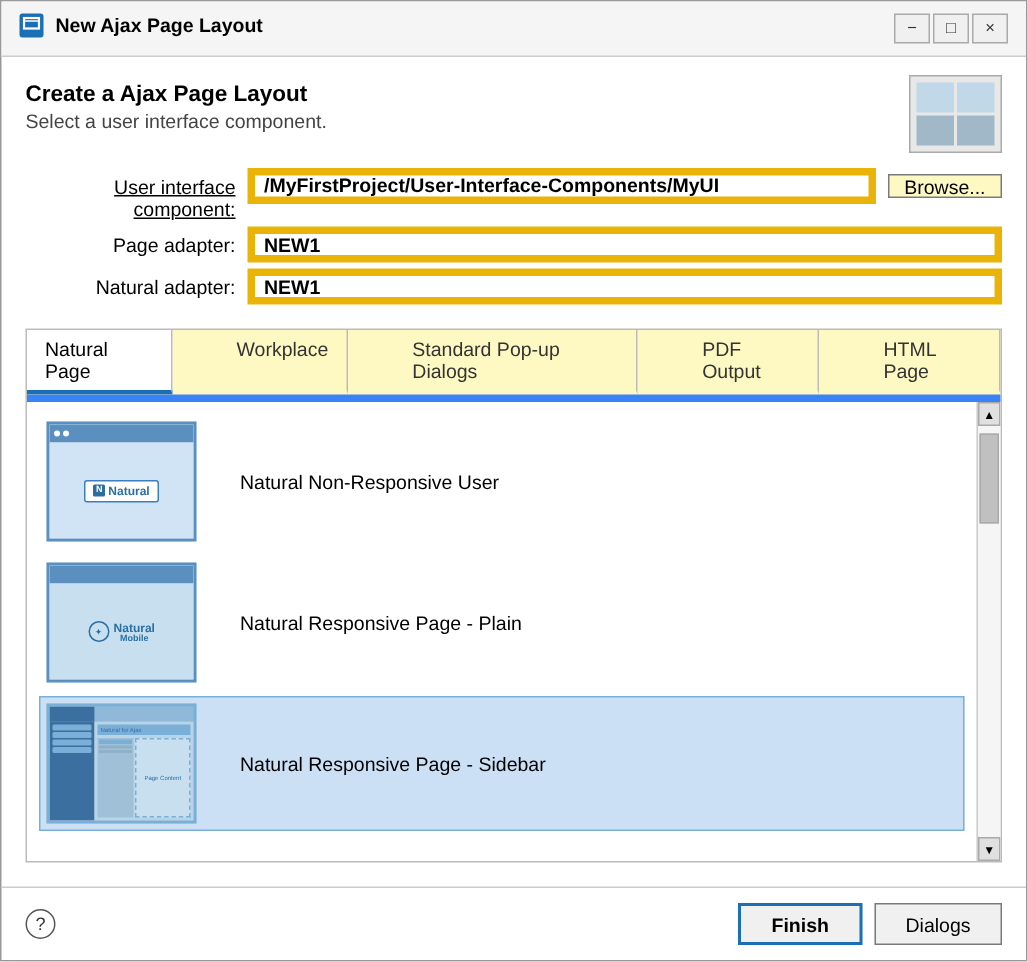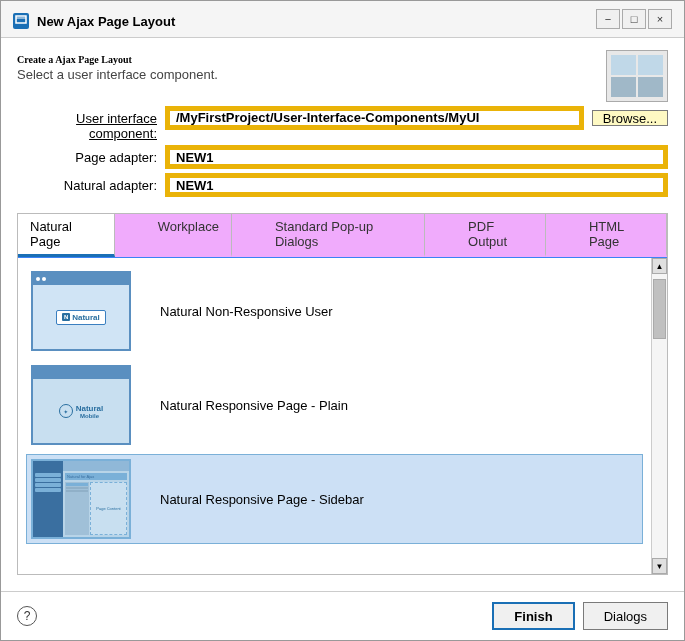--- a/index.html
+++ b/index.html
@@ -1,33 +1,33 @@
 <!DOCTYPE html>
 <html><head>
   <meta charset="utf-8">
   <style>
     * { box-sizing: border-box; margin: 0; padding: 0; font-family: 'Segoe UI', Arial, sans-serif; font-size: 13px; }
     body { background: #f0f0f0; display: flex; justify-content: center; align-items: center; height: 641px; width: 685px; }
     .dialog { background: #fff; border: 1px solid #999; width: 685px; height: 641px; display: flex; flex-direction: column; box-shadow: 2px 2px 10px rgba(0,0,0,0.3); }
-    .title-bar { background: #f5f5f5; border-bottom: 1px solid #ccc; padding: 8px 12px; display: flex; align-items: flex-end; gap: 8px; }
+    .title-bar { background: #f5f5f5; border-bottom: 1px solid #ccc; padding: 8px 12px; display: flex; align-items: flex-start; gap: 8px; }
     .title-bar-icon { width: 16px; height: 16px; background: #1a6fb5; border-radius: 2px; display: flex; align-items: center; justify-content: center; }
     .title-bar-icon svg { width: 12px; height: 12px; }
     .title-bar-text { font-weight: 600; color: #000; flex: 1; }
     .title-bar-controls { display: flex; gap: 2px; }
     .title-btn { width: 24px; height: 20px; border: 1px solid #aaa; background: #f0f0f0; cursor: pointer; display: flex; align-items: center; justify-content: center; font-size: 11px; color: #333; }
     .content { flex: 1; padding: 16px; display: flex; flex-direction: column; gap: 12px; }
-    .section-title { font-size: 10px; font-weight: bold; color: #000; font-family: Liberation Serif, serif; }
+    .section-title { font-size: 15px; font-weight: bold; color: #000; }
     .section-subtitle { color: #444; margin-top: 2px; }
     .header-area { position: relative; }
     .form-row { display: flex; align-items: center; gap: 8px; margin-bottom: 4px; }
     .form-label { width: 140px; text-align: right; color: #000; }
     .form-input { flex: 1; height: 24px; border: 5px solid #eab308; padding: 2px 6px; background: #fff; color: #000; font-weight: bold; }
     .browse-btn { height: 16px; padding: 0 10px; border: 1px solid #7a7a7a; background: #fef9c3; cursor: pointer; white-space: nowrap; }
     .tabs-container { border: 1px solid #bbb; flex: 1; display: flex; flex-direction: column; }
-    .tabs-header { display: flex; border-bottom: 1px solid #3b82f6; background: #f0abfc; gap: 31px; }
+    .tabs-header { display: flex; border-bottom: 5px solid #3b82f6; background: #fef9c3; gap: 31px; }
     .tab { padding: 5px 12px; cursor: pointer; border-right: 1px solid #bbb; border-bottom: 3px solid transparent; color: #333; }
     .tab.active { background: #fff; border-bottom: 3px solid #1a6fb5; color: #000; font-weight: 500; }
     .tabs-content { flex: 1; display: flex; overflow: hidden; }
     .items-list { flex: 1; overflow-y: auto; padding: 8px; display: flex; flex-direction: column; gap: 4px; }
     .list-item { display: flex; align-items: center; gap: 29px; padding: 4px; cursor: pointer; border: 1px solid transparent; }
     .list-item.selected { background: #cce0f5; border: 1px solid #7ab0d8; }
     .item-label { color: #000; font-size: 13px; }
     .scrollbar { width: 16px; background: #f0f0f0; border-left: 1px solid #ccc; display: flex; flex-direction: column; }
     .scroll-btn { height: 16px; background: #e0e0e0; border: 1px solid #aaa; display: flex; align-items: center; justify-content: center; cursor: pointer; font-size: 8px; }
     .scroll-track { flex: 1; background: #f5f5f5; position: relative; }

